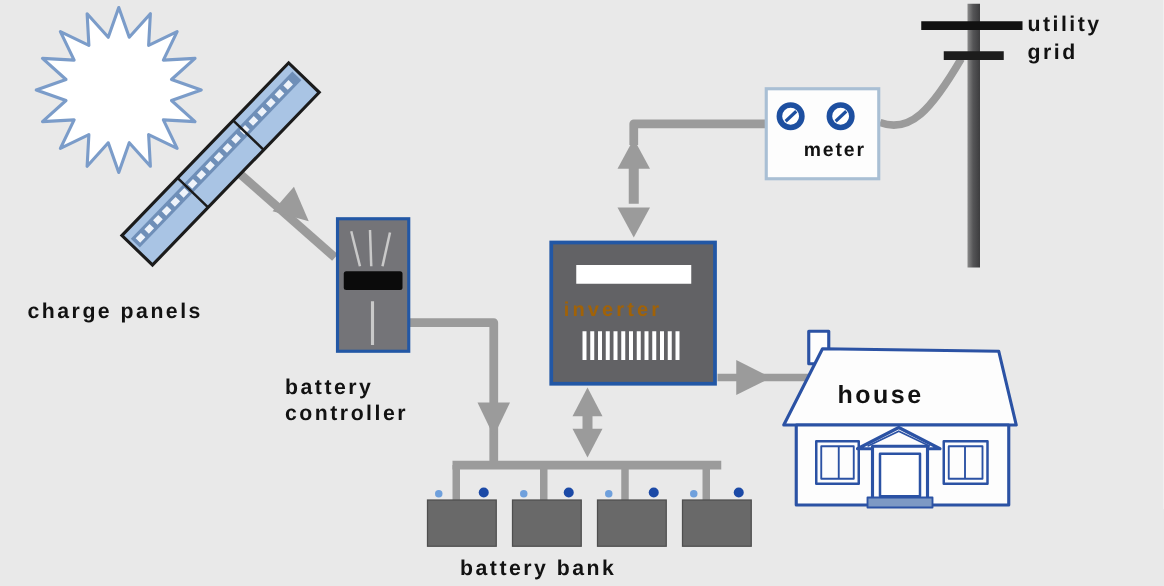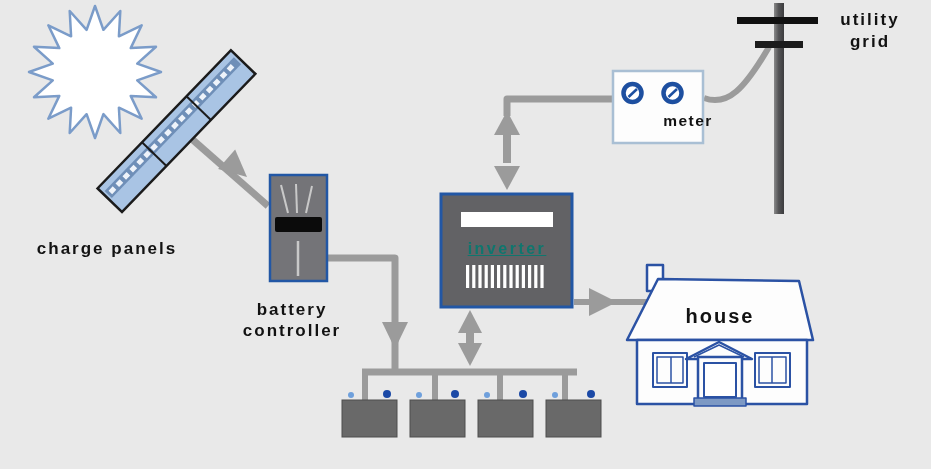--- a/index.html
+++ b/index.html
@@ -2,24 +2,24 @@
 <html><head>
 <meta charset="utf-8">
 <style>
   html,body{margin:0;padding:0;}
   body{font-family:"Liberation Sans","DejaVu Sans",sans-serif;}
   .canvas{
     position:relative;width:931px;height:469px;background:#e9e9e9;overflow:hidden;
   }
   .canvas svg{position:absolute;left:0;top:0;}
   .lbl{
-    position:absolute;font-weight:bold;color:#121212;text-align:center;
+    position:absolute;font-weight:bold;color:#121212;
     letter-spacing:2px;font-size:17px;line-height:21px;
   }
-  .lbl.white{color:#0f766e;text-decoration:underline;}
+  .lbl.white{color:#a16207;}
 </style>
 </head>
 <body>
 
 <div class="canvas">
 
 <svg width="931" height="469" viewBox="0 0 931 469">
   <defs>
     <linearGradient id="poleGrad" x1="0" y1="0" x2="1" y2="0">
       <stop offset="0" stop-color="#8a8a8a"></stop>
@@ -193,20 +193,21 @@
     </g>
   </g>
 </svg>
 
 <div class="lbl" style="left:22px;top:238px;width:170px;">charge panels</div>
 
 <div class="lbl" style="left:228px;top:299px;width:128px;">battery controller</div>
 
 <div class="lbl white" style="left:451px;top:238px;width:112px;font-size:16px;letter-spacing:2.5px;">inverter</div>
 
+<div class="lbl" style="left:368px;top:444px;width:200px;">battery bank</div>
 
 <div class="lbl" style="left:613px;top:110px;width:90px;font-size:15.5px;letter-spacing:1.5px;padding-left:30px;">meter</div>
 
 <div class="lbl" style="left:822px;top:9px;width:96px;line-height:22px;">utility grid</div>
 
 <div class="lbl" style="left:670px;top:306px;width:100px;font-size:20px;">house</div>
 
 </div>
 
 </body></html>

